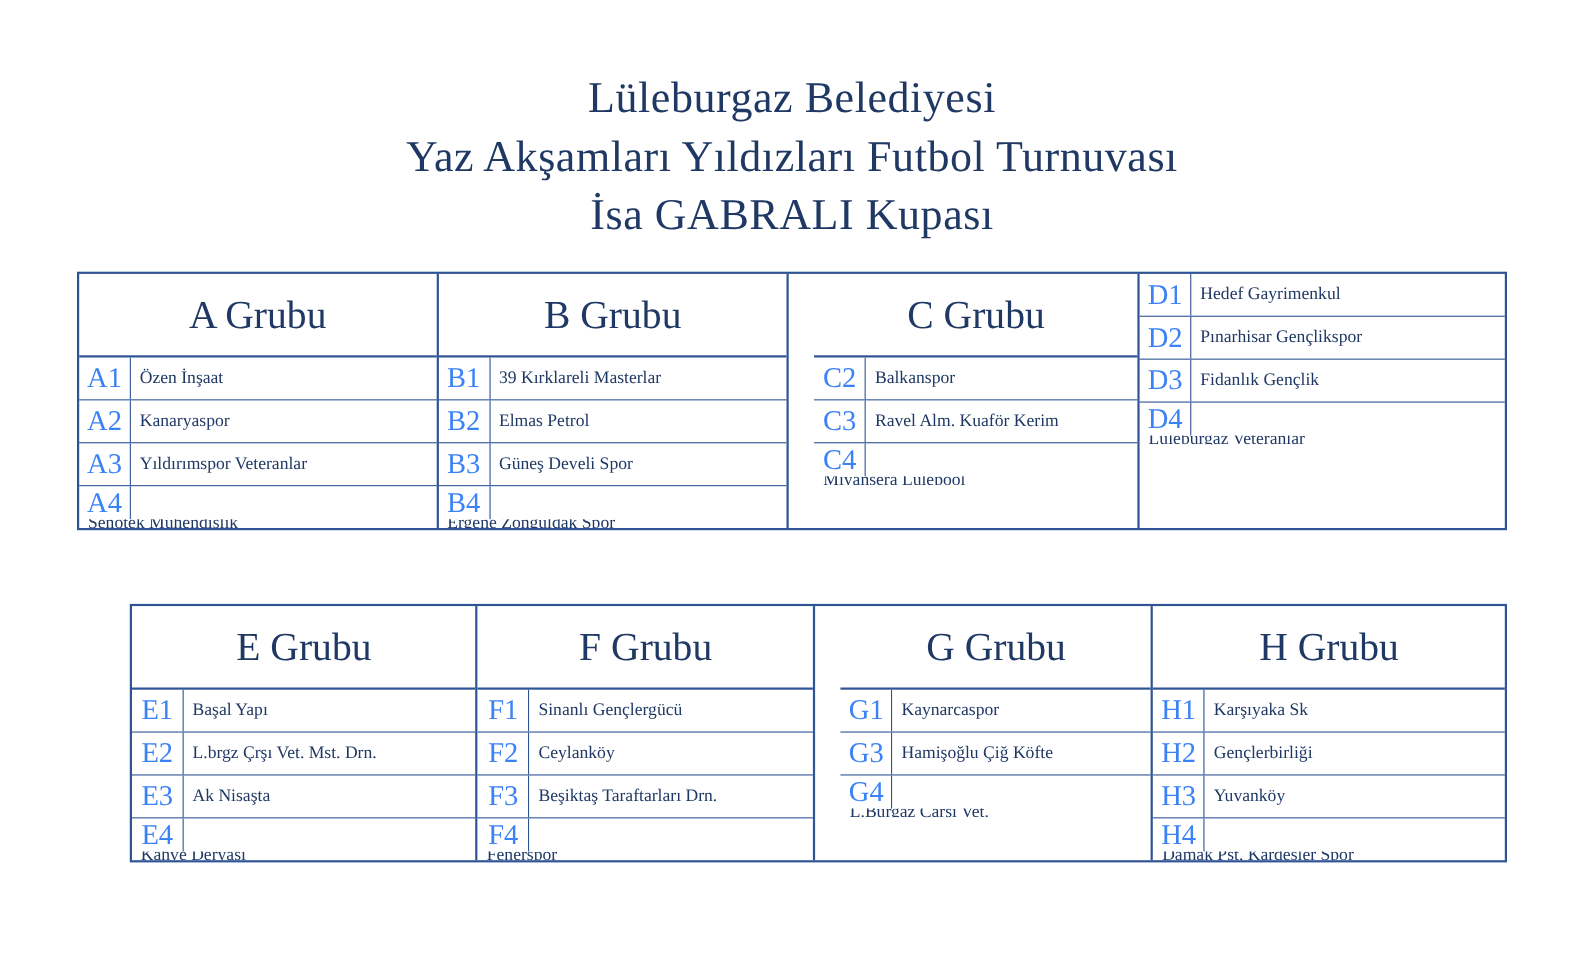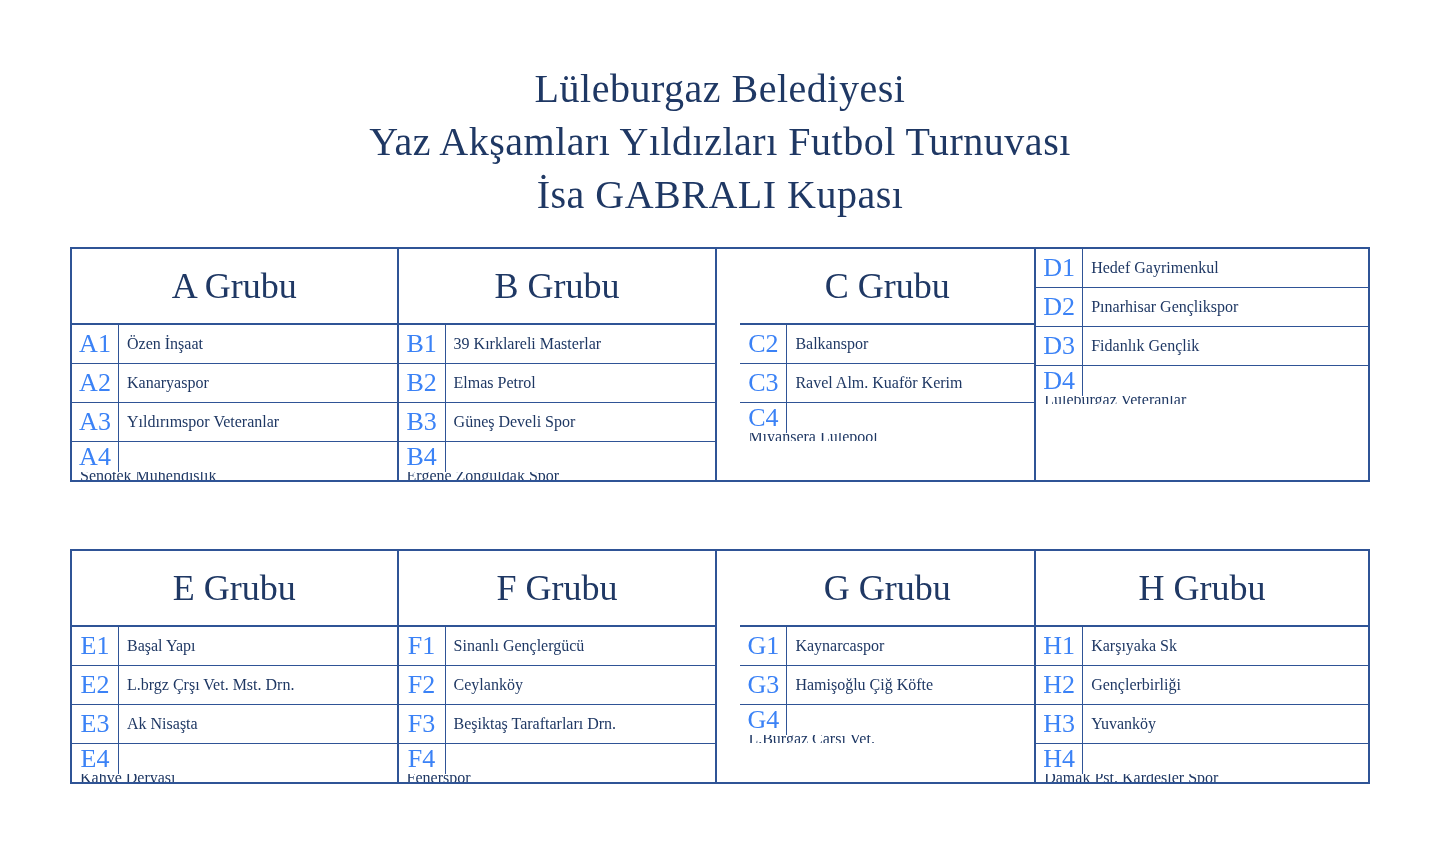--- a/index.html
+++ b/index.html
@@ -36,20 +36,21 @@
     margin: 0 auto;
     width: 1300px;
   }
   .group-row {
     display: flex;
     border: 2px solid #2f5496;
     box-sizing: border-box;
   }
   .group-row + .group-row {
     margin-top: 67px;
+    margin-left: 48px;
   }
   .row-1 { margin-top: 25px; }
 
   .group {
     flex: 1 1 25%;
     box-sizing: border-box;
     border-right: 2px solid #2f5496;
     display: flex;
     flex-direction: column;
   }

